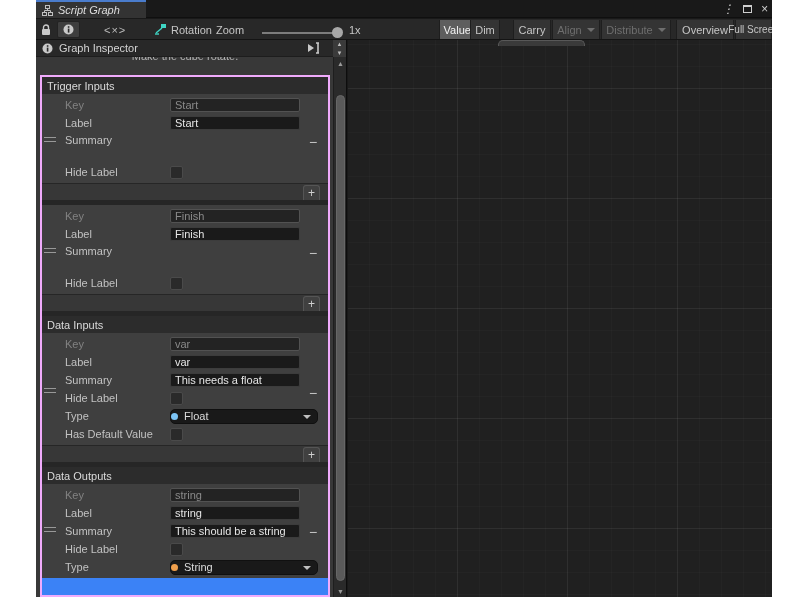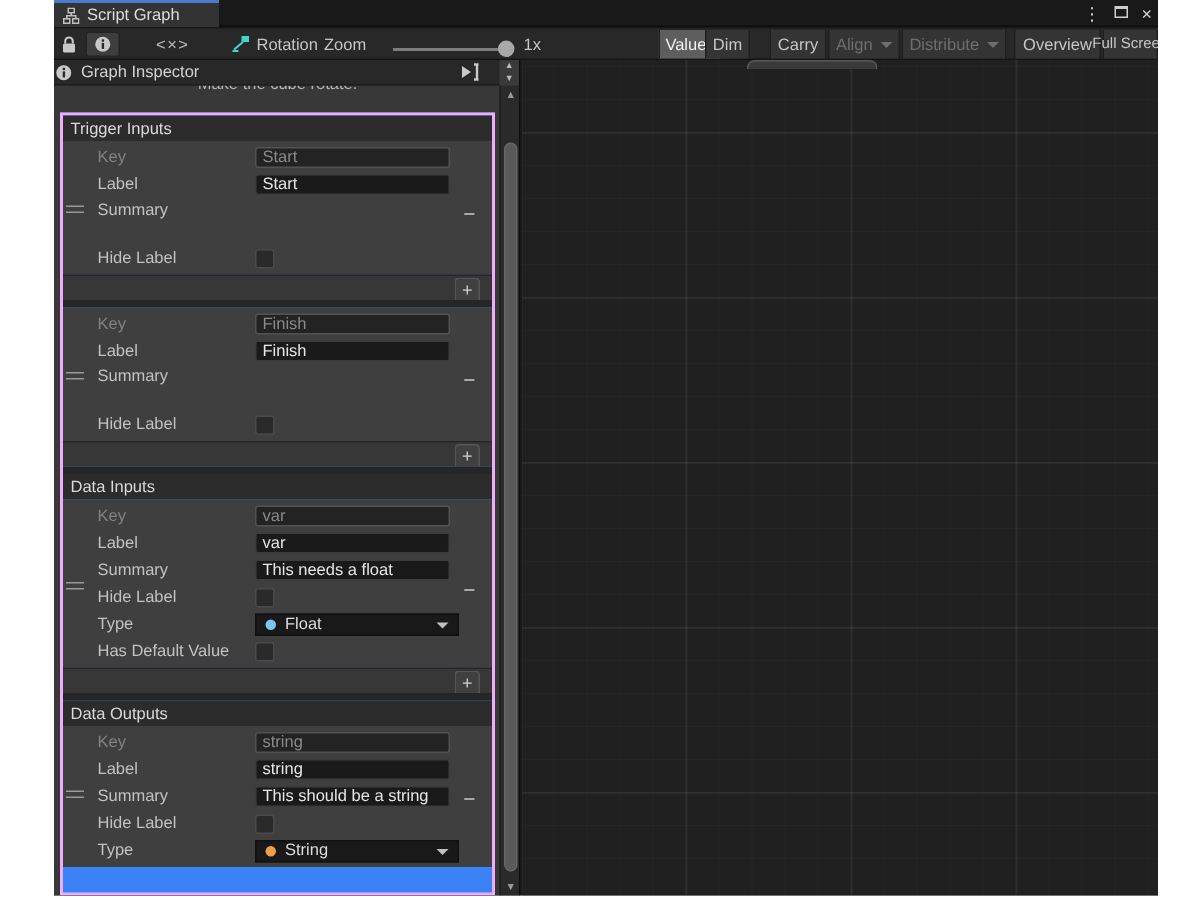--- a/index.html
+++ b/index.html
@@ -1,20 +1,20 @@
 <!DOCTYPE html>
 <html><head>
 <meta charset="utf-8">
 <style>
   * { margin:0; padding:0; box-sizing:border-box; }
   html,body { width:800px; height:600px; background:#ffffff; font-family:"Liberation Sans", sans-serif; overflow:hidden; }
   .window { position:absolute; left:36px; top:0; width:736px; height:597px; background:#191919; overflow:hidden; font-size:11px; color:#c8c8c8; }
 
   
-  .tabbar { position:absolute; left:0; top:0; width:736px; height:18px; background:#191919; border-bottom:1px solid #0f0f0f; }
+  .tabbar { position:absolute; left:0; top:0; width:736px; height:18px; background:#191919; border-bottom:1px solid #0f0f0f;font-style:italic; }
   .tab { position:absolute; left:0; top:0; height:18px; width:110px; background:#333333; border-top:2px solid #4a7ccc; display:flex; align-items:center; gap:5px; padding-left:6px; color:#dedede; }
   .tab svg { flex:0 0 auto; }
   .win-controls { position:absolute; right:4px; top:0; height:18px; display:flex; align-items:center; gap:9px; color:#cfcfcf; }
   .win-controls .glyph { font-size:12px; line-height:18px; cursor:default; }
   .maxbox { display:inline-block; width:9px; height:8px; border:1px solid #cfcfcf; border-top:2px solid #cfcfcf; }
 
   
   .toolbar { position:absolute; left:0; top:19px; width:736px; height:21px; background:#282828; border-bottom:1px solid #141414; }
   .tb-item { position:absolute; top:0; height:21px; display:flex; align-items:center; }
   .tb-btn { background:#3e3e3e; border:1px solid #232323; border-radius:2px; height:17px; top:2px; padding:0 5px; }
@@ -22,21 +22,21 @@
   .slider-track { position:absolute; left:226px; top:13px; width:80px; height:2px; background:#7d7d7d; }
   .slider-thumb { position:absolute; left:296px; top:8px; width:11px; height:11px; border-radius:50%; background:#a8a8a8; }
   .seg-btn { position:absolute; top:1px; height:19px; display:flex; align-items:center; justify-content:center; background:#343434; color:#c6c6c6; padding:0 6px; border-left:1px solid #1e1e1e; border-right:1px solid #1e1e1e; white-space:nowrap; }
   .seg-btn.active { background:#5e5e5e; color:#f2f2f2; }
   .seg-btn.disabled { color:#6e6e6e; }
   .caret-down { display:inline-block; width:0; height:0; border-left:4px solid transparent; border-right:4px solid transparent; border-top:4px solid #6e6e6e; margin-left:5px; }
 
   
   .inspector { position:absolute; left:0; top:40px; width:311px; height:557px; background:#383838; border-right:1px solid #0d0d0d; overflow:hidden; }
   .insp-desc { position:absolute; left:0; top:10px; width:298px; text-align:center; color:#b5b5b5; }
-  .insp-header { position:absolute; left:0; top:0; width:298px; height:17px; background:#282828; border-bottom:1px solid #1d1d1d; display:flex; align-items:center; gap:6px; padding-left:1px; color:#d4d4d4; }
+  .insp-header { position:absolute; left:0; top:0; width:298px; height:17px; background:#282828; border-bottom:1px solid #1d1d1d; display:flex; align-items:center; gap:6px; padding-left:6px; color:#d4d4d4; }
   .pin-icon { position:absolute; right:14px; top:2px; }
 
   
   .vscroll { position:absolute; right:0; top:0; width:13px; height:557px; background:#2a2a2a; border-left:1px solid #1e1e1e; }
   .spin { position:absolute; right:0; top:0; width:13px; height:17px; background:#3a3a3a; display:flex; flex-direction:column; }
   .spin span { flex:1; font-size:6px; line-height:8px; text-align:center; color:#bcbcbc; }
   .sc-arrow { position:absolute; left:0; width:13px; font-size:7px; text-align:center; color:#9a9a9a; }
   .sc-thumb { position:absolute; left:2px; top:55px; width:9px; height:486px; background:#5a5a5a; border:1px solid #676767; border-radius:5px; }
 
   
@@ -45,21 +45,21 @@
   .sec-body { position:relative; padding:2px 0; background:#3f3f3f; }
   .row { position:relative; height:18px; display:flex; align-items:center; }
   .row.tall { height:31px; align-items:flex-start; }
   .rlabel { position:absolute; left:23px; top:50%; transform:translateY(-50%); color:#c2c2c2; white-space:nowrap; }
   .row.tall .rlabel { top:8px; }
   .rlabel.dim { color:#828282; }
   .field { position:absolute; left:128px; width:130px; height:14px; line-height:13px; background:#1a1a1a; border:1px solid #3c3c3c; border-radius:2px; color:#e6e6e6; padding:0 4px; overflow:hidden; white-space:nowrap; }
   .field.disabled-field { background:#232323; border-color:#525252; color:#8a8a8a; }
   .field.two-line { height:28px; white-space:normal; line-height:13px; padding:1px 4px; }
   .checkbox { position:absolute; left:128px; width:13px; height:13px; background:#2a2a2a; border:1px solid #4a4a4a; border-radius:2px; }
-  .dropdown { position:absolute; left:128px; width:136px; height:15px; background:#191919; border:1px solid #101010; border-radius:0; display:flex; align-items:center; gap:6px; padding:0 6px; color:#dcdcdc; }
+  .dropdown { position:absolute; left:128px; width:148px; height:15px; background:#191919; border:1px solid #101010; border-radius:5px; display:flex; align-items:center; gap:6px; padding:0 0; color:#dcdcdc; }
   .dot { width:7px; height:7px; border-radius:50%; flex:0 0 auto; }
   .dd-caret { position:absolute; right:6px; top:5px; width:0; height:0; border-left:4px solid transparent; border-right:4px solid transparent; border-top:4px solid #c0c0c0; }
   .drag-handle { position:absolute; left:2px; width:12px; height:5px; border-top:1px solid #999; border-bottom:1px solid #999; }
   .minus-btn { position:absolute; left:263px; width:16px; height:16px; color:#c8c8c8; font-size:14px; line-height:15px; text-align:center; background:transparent; border:none; }
   .plus-strip { height:17px; background:#373737; border-top:1px solid #262626; position:relative; }
   .plus-btn { position:absolute; right:8px; top:1px; width:17px; height:15px; background:#404040; border:1px solid #555; border-bottom:none; border-radius:3px 3px 0 0; color:#d0d0d0; font-size:12px; line-height:13px; text-align:center; }
   .sec-gap { height:5px; background:#262626; }
 
   
   .graphpane { position:absolute; left:312px; top:40px; width:424px; height:557px; background-color:#202020;

